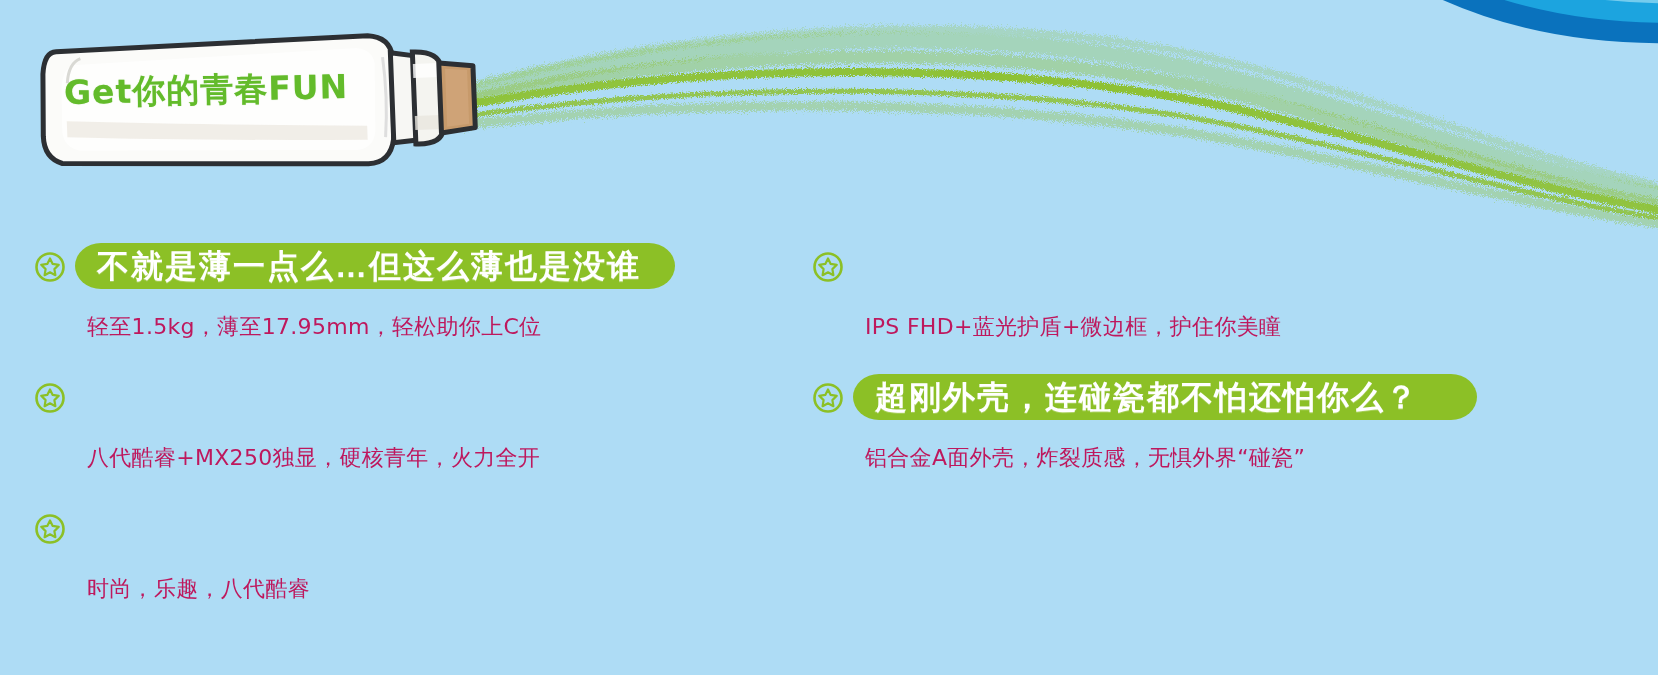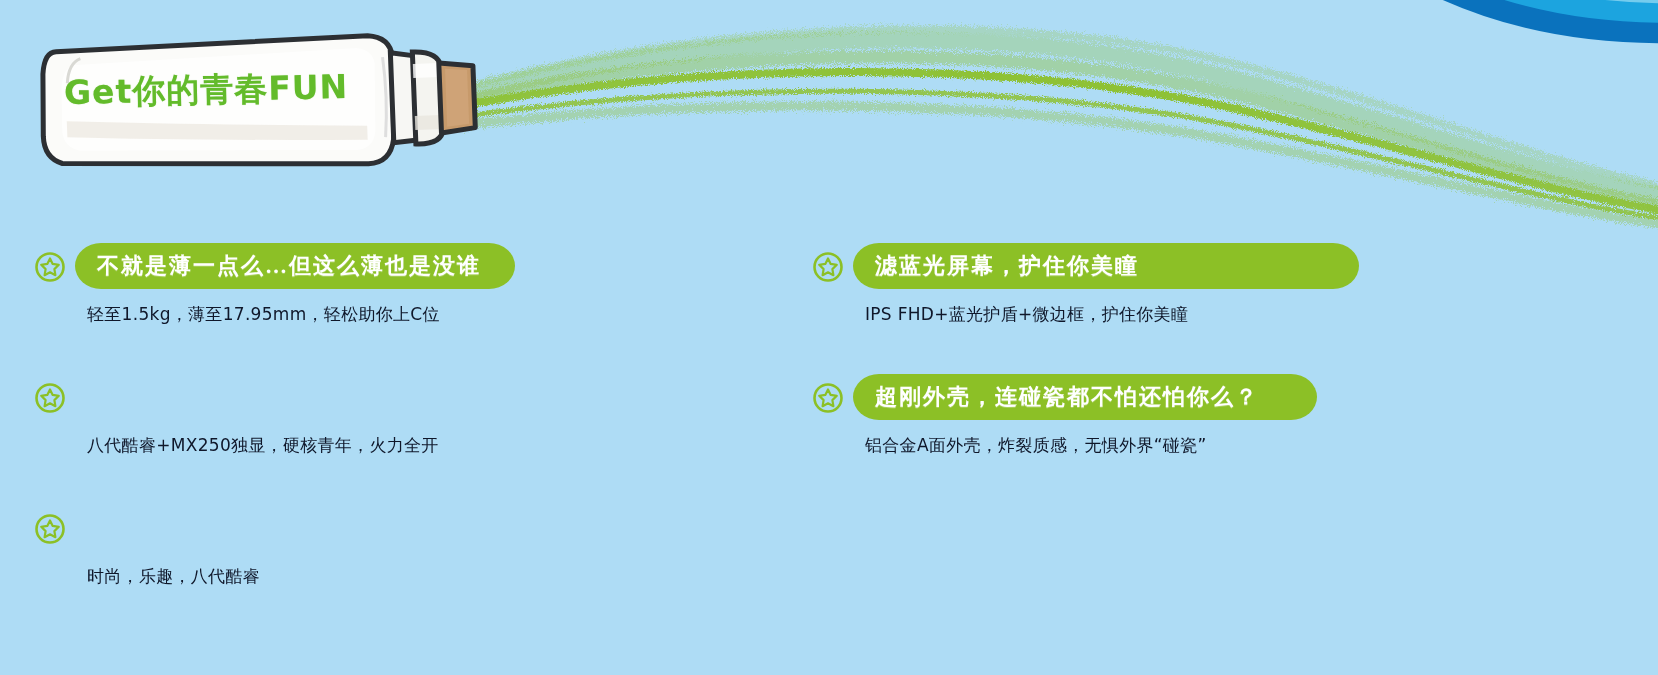--- a/index.html
+++ b/index.html
@@ -100,35 +100,35 @@
     height: 46px;
     padding: 0 34px 0 22px;
     border-radius: 26px / 23px;
     background: #8cc026;
     white-space: nowrap;
   }
   .pill.pill-wide  { padding-right: 58px; }
   .pill.pill-xwide { padding-right: 220px; }
 
   .pill-title {
-    font-family: Liberation Serif, serif;
-    font-size: 22px;
+    font-family: Liberation Sans, sans-serif;
+    font-size: 32px;
     font-weight: 700;
     color: #ffffff;
     letter-spacing: 2px;
     line-height: 1;
     text-shadow: 0 1px 0 rgba(255,255,255,0.25);
   }
 
   .feature-sub {
-    margin-top: 9px;
+    margin-top: 18px;
     padding-left: 53px;
     font-family: "DejaVu Sans", sans-serif;
-    font-size: 17px;
-    color: #0f172a;
+    font-size: 22px;
+    color: #be185d;
     letter-spacing: 0.3px;
     white-space: nowrap;
   }
 </style>
 </head>
 <body>
 
 <div id="banner">
 
   <svg class="bg-svg" viewBox="0 0 1658 675">
@@ -237,23 +237,20 @@
     <div class="col col-right">
 
       <div class="feature">
         <div class="feature-head">
           <span class="star-badge">
             <svg viewBox="0 0 32 32" width="32" height="32">
               <circle cx="16" cy="16" r="13.5" fill="none" stroke="#8cc026" stroke-width="2.6"></circle>
               <path d="M16 7.4 l2.7 5.5 6.1 .9 -4.4 4.3 1 6.1 -5.4 -2.9 -5.4 2.9 1 -6.1 -4.4 -4.3 6.1 -.9 Z" fill="none" stroke="#8cc026" stroke-width="2.2" stroke-linejoin="round"></path>
             </svg>
           </span>
-          <span class="pill pill-xwide">
-            <span class="pill-title">滤蓝光屏幕，护住你美瞳</span>
-          </span>
         </div>
         <div class="feature-sub">IPS FHD+蓝光护盾+微边框，护住你美瞳</div>
       </div>
 
 
       <div class="feature">
         <div class="feature-head">
           <span class="star-badge">
             <svg viewBox="0 0 32 32" width="32" height="32">
               <circle cx="16" cy="16" r="13.5" fill="none" stroke="#8cc026" stroke-width="2.6"></circle>

